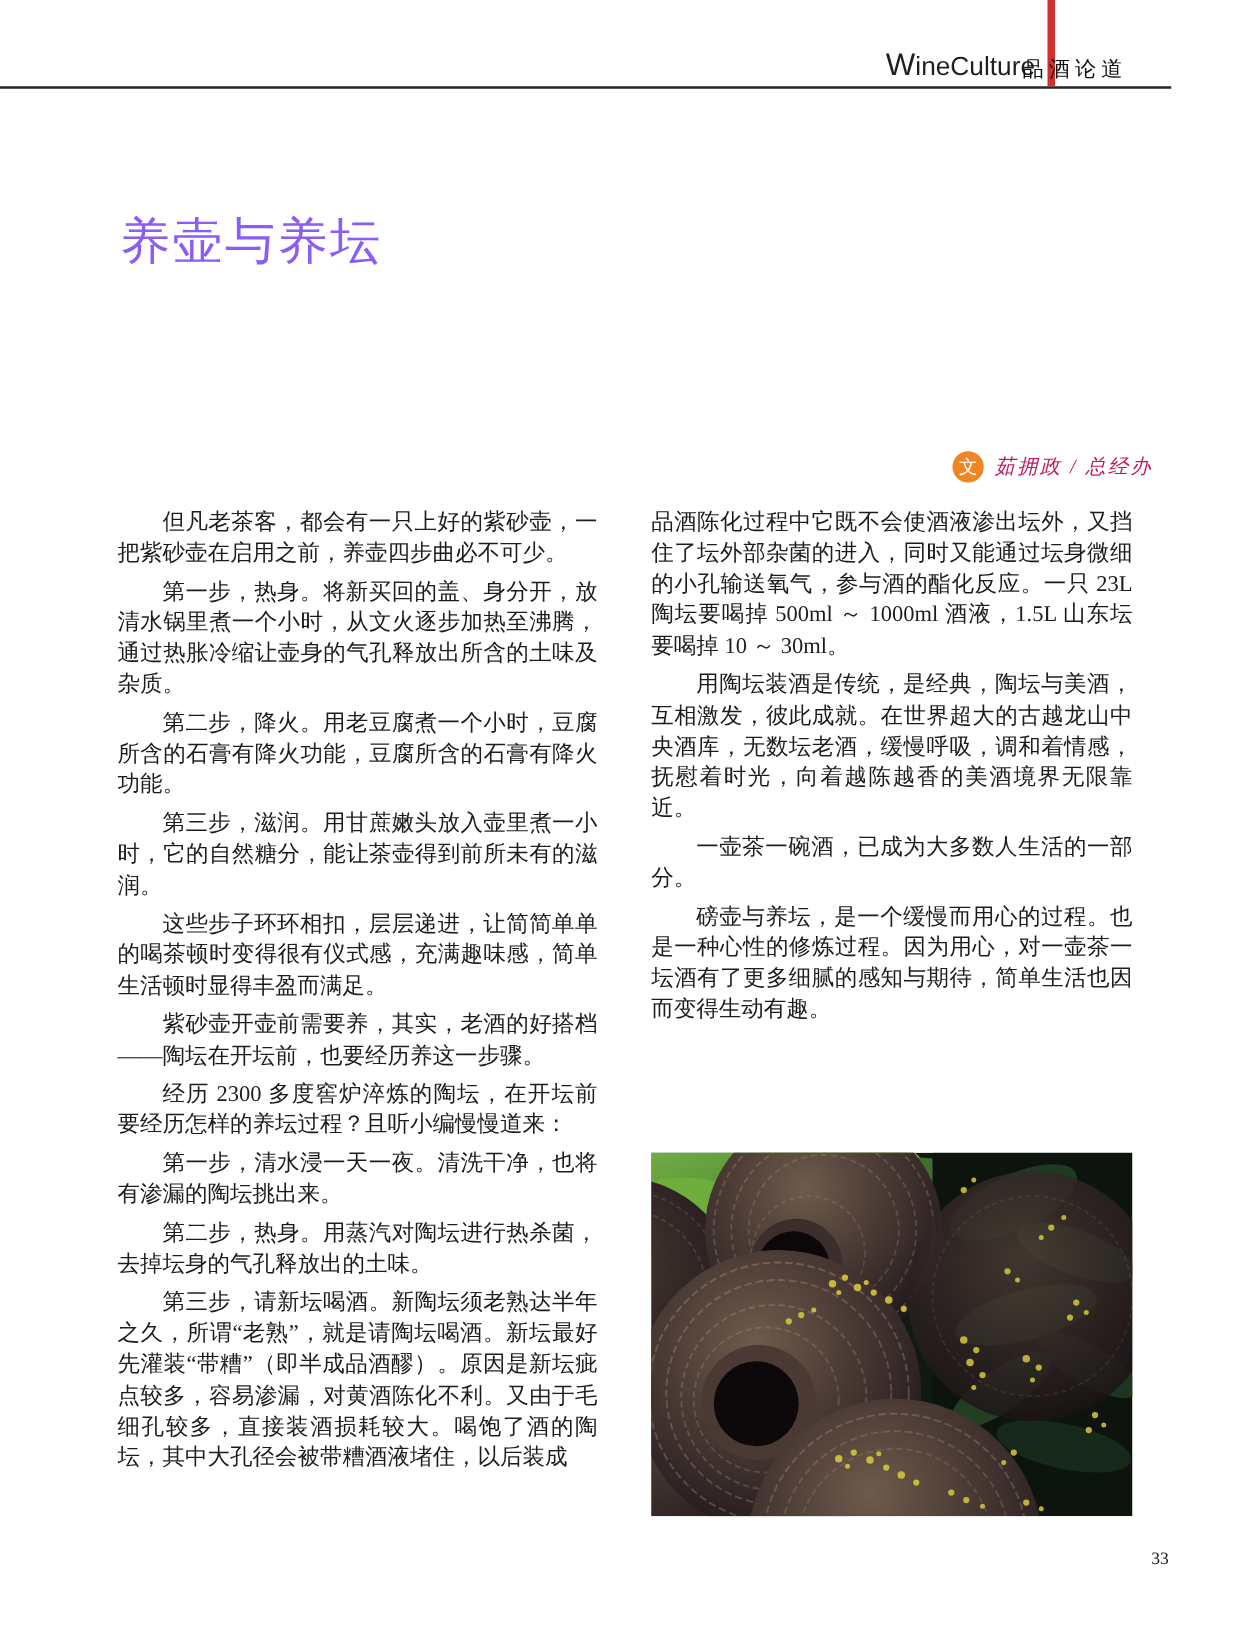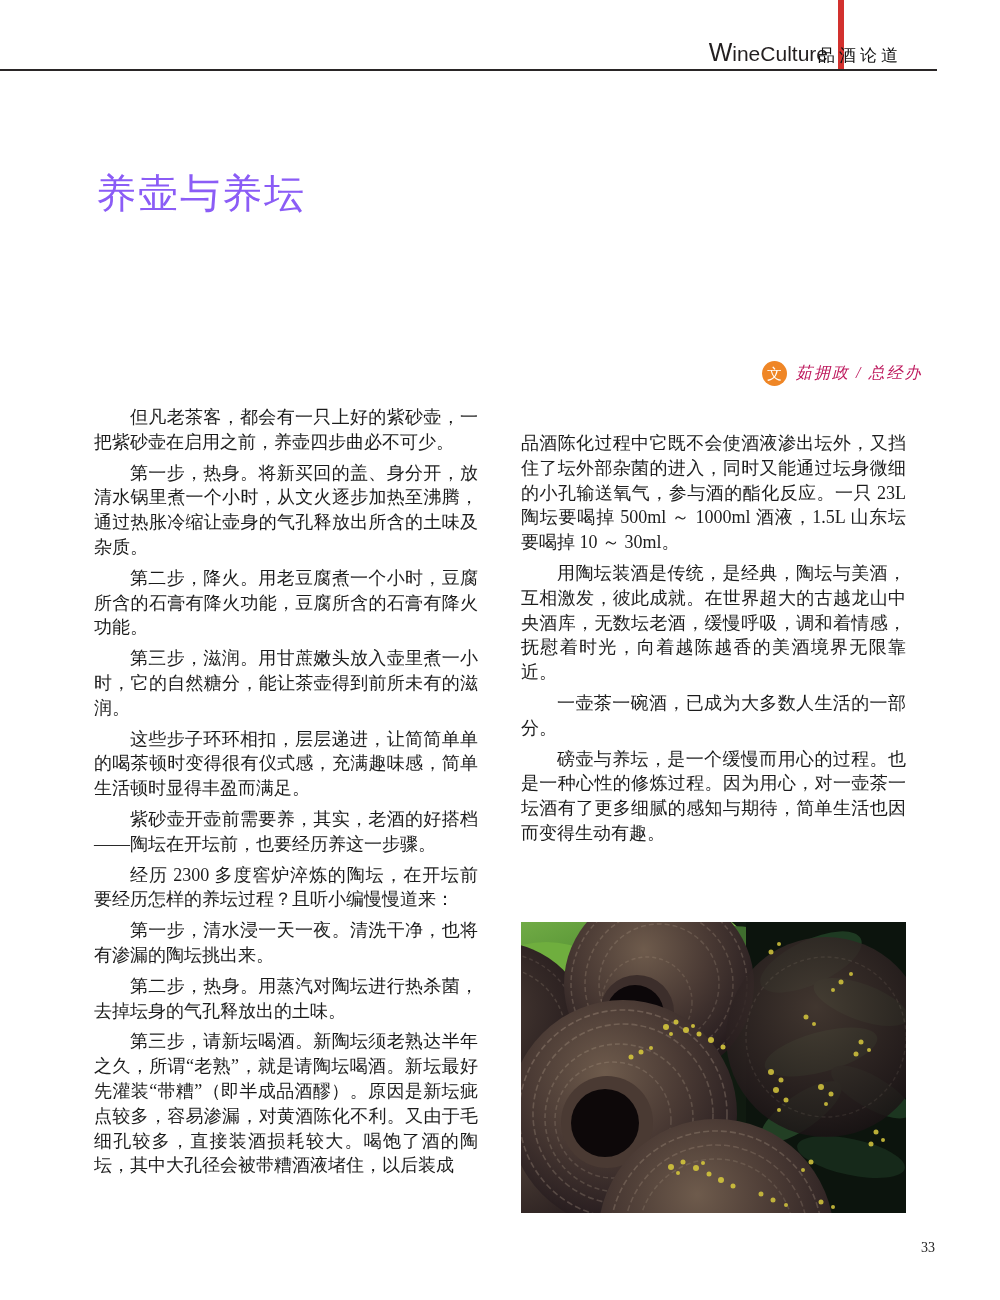--- a/index.html
+++ b/index.html
@@ -26,21 +26,21 @@
   .byline{position:absolute;left:762px;top:361px;display:flex;align-items:center;gap:9px;}
   .byline-badge{width:25px;height:25px;border-radius:50%;background:var(--byline-orange,#ef8626);
     color:#fff;font-size:15px;line-height:25px;text-align:center;
     font-family:"Liberation Sans","DejaVu Sans",sans-serif;}
   .byline-text{font-size:16px;letter-spacing:2px;color:#be185d;font-style:italic;}
   
   .col{position:absolute;top:405px;font-size:18px;line-height:24.8px;text-align:justify;}
   .col-left{left:94px;width:384px;}
   .col-right{left:521px;width:385px;}
   .para{margin:0 0 6px 0;text-indent:2em;}
-  .para.no-indent{text-indent:0;margin-top:26px;}
+  .para.no-indent{text-indent:0;}
   
   .photo{position:absolute;left:521px;top:922px;width:385px;height:291px;overflow:hidden;}
   .photo svg{display:block;}
   
   .page-number{position:absolute;left:880px;top:1240px;width:55px;text-align:right;
     font-size:14px;color:#1c1c1c;}
 </style>
 </head>
 <body>
 

